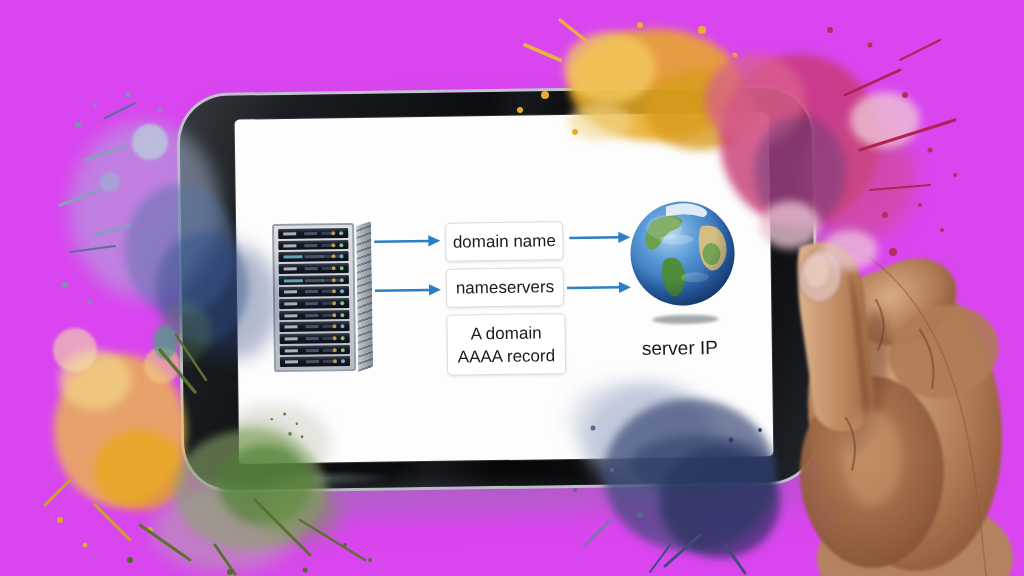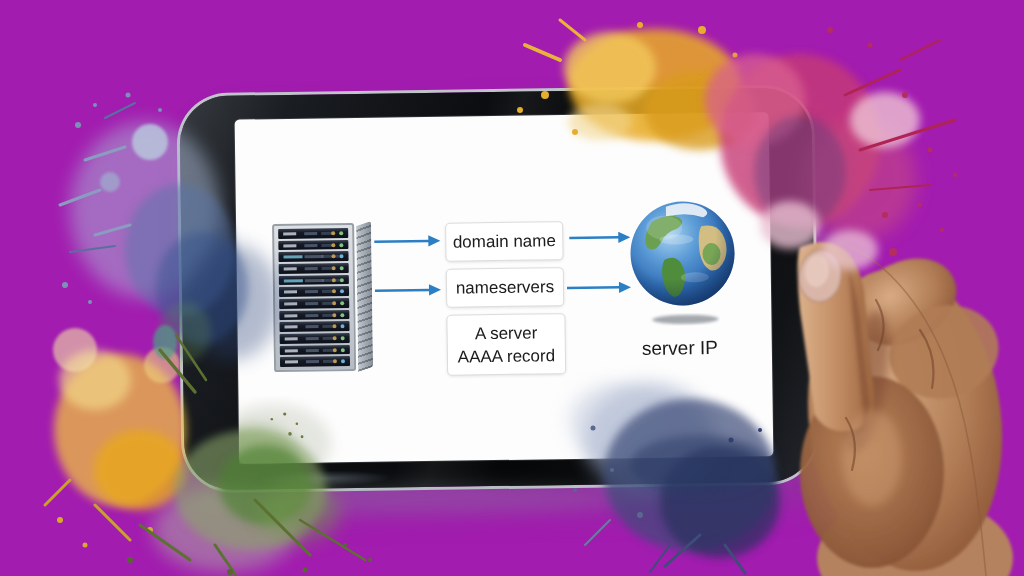--- a/index.html
+++ b/index.html
@@ -1,16 +1,16 @@
 <!DOCTYPE html>
 <html><head>
 <meta charset="utf-8">
 <style>
   html,body{margin:0;padding:0;background:#ffffff;}
-  .canvas{position:relative;width:1024px;height:576px;overflow:hidden;background:#a21caf;
+  .canvas{position:relative;width:1024px;height:576px;overflow:hidden;background:#d946ef;
           font-family:"Liberation Sans","DejaVu Sans",sans-serif;}
 
   
   .tablet{position:absolute;left:182px;top:92px;width:632px;height:394px;border-radius:48px;
           background:linear-gradient(115deg,#383c42 0%,#1a1d21 14%,#0b0d10 38%,#060708 62%,#101215 86%,#23262b 100%);
           box-shadow:0 0 0 3px #bfc4c9, 14px 22px 34px rgba(95,105,120,.25);
           transform:rotate(-0.8deg);}
   .tablet::after{content:"";position:absolute;inset:0;border-radius:48px;
           background:linear-gradient(105deg,transparent 42%,rgba(255,255,255,.05) 47%,transparent 56%);}
   .screen{position:absolute;left:55px;top:24px;width:534px;height:344px;background:#fdfdfd;
@@ -83,21 +83,21 @@
         </div>
       </div>
 
       <div class="dbox box-domain">
         <span>domain name</span>
       </div>
       <div class="dbox box-ns">
         <span>nameservers</span>
       </div>
       <div class="dbox box-records">
-        <span>A server</span>
+        <span>A domain</span>
         <span>AAAA record</span>
       </div>
 
       <svg class="arrows" width="534" height="344" viewBox="0 0 534 344">
         <g stroke="#2b7fc4" fill="#2b7fc4">
           <line x1="138" y1="124" x2="193" y2="124" stroke-width="2.6"></line>
           <path d="M204,124 L192,118.4 L192,129.6 Z" stroke="none"></path>
         </g>
         <g stroke="#2b7fc4" fill="#2b7fc4">
           <line x1="138" y1="173" x2="193" y2="173" stroke-width="2.6"></line>

